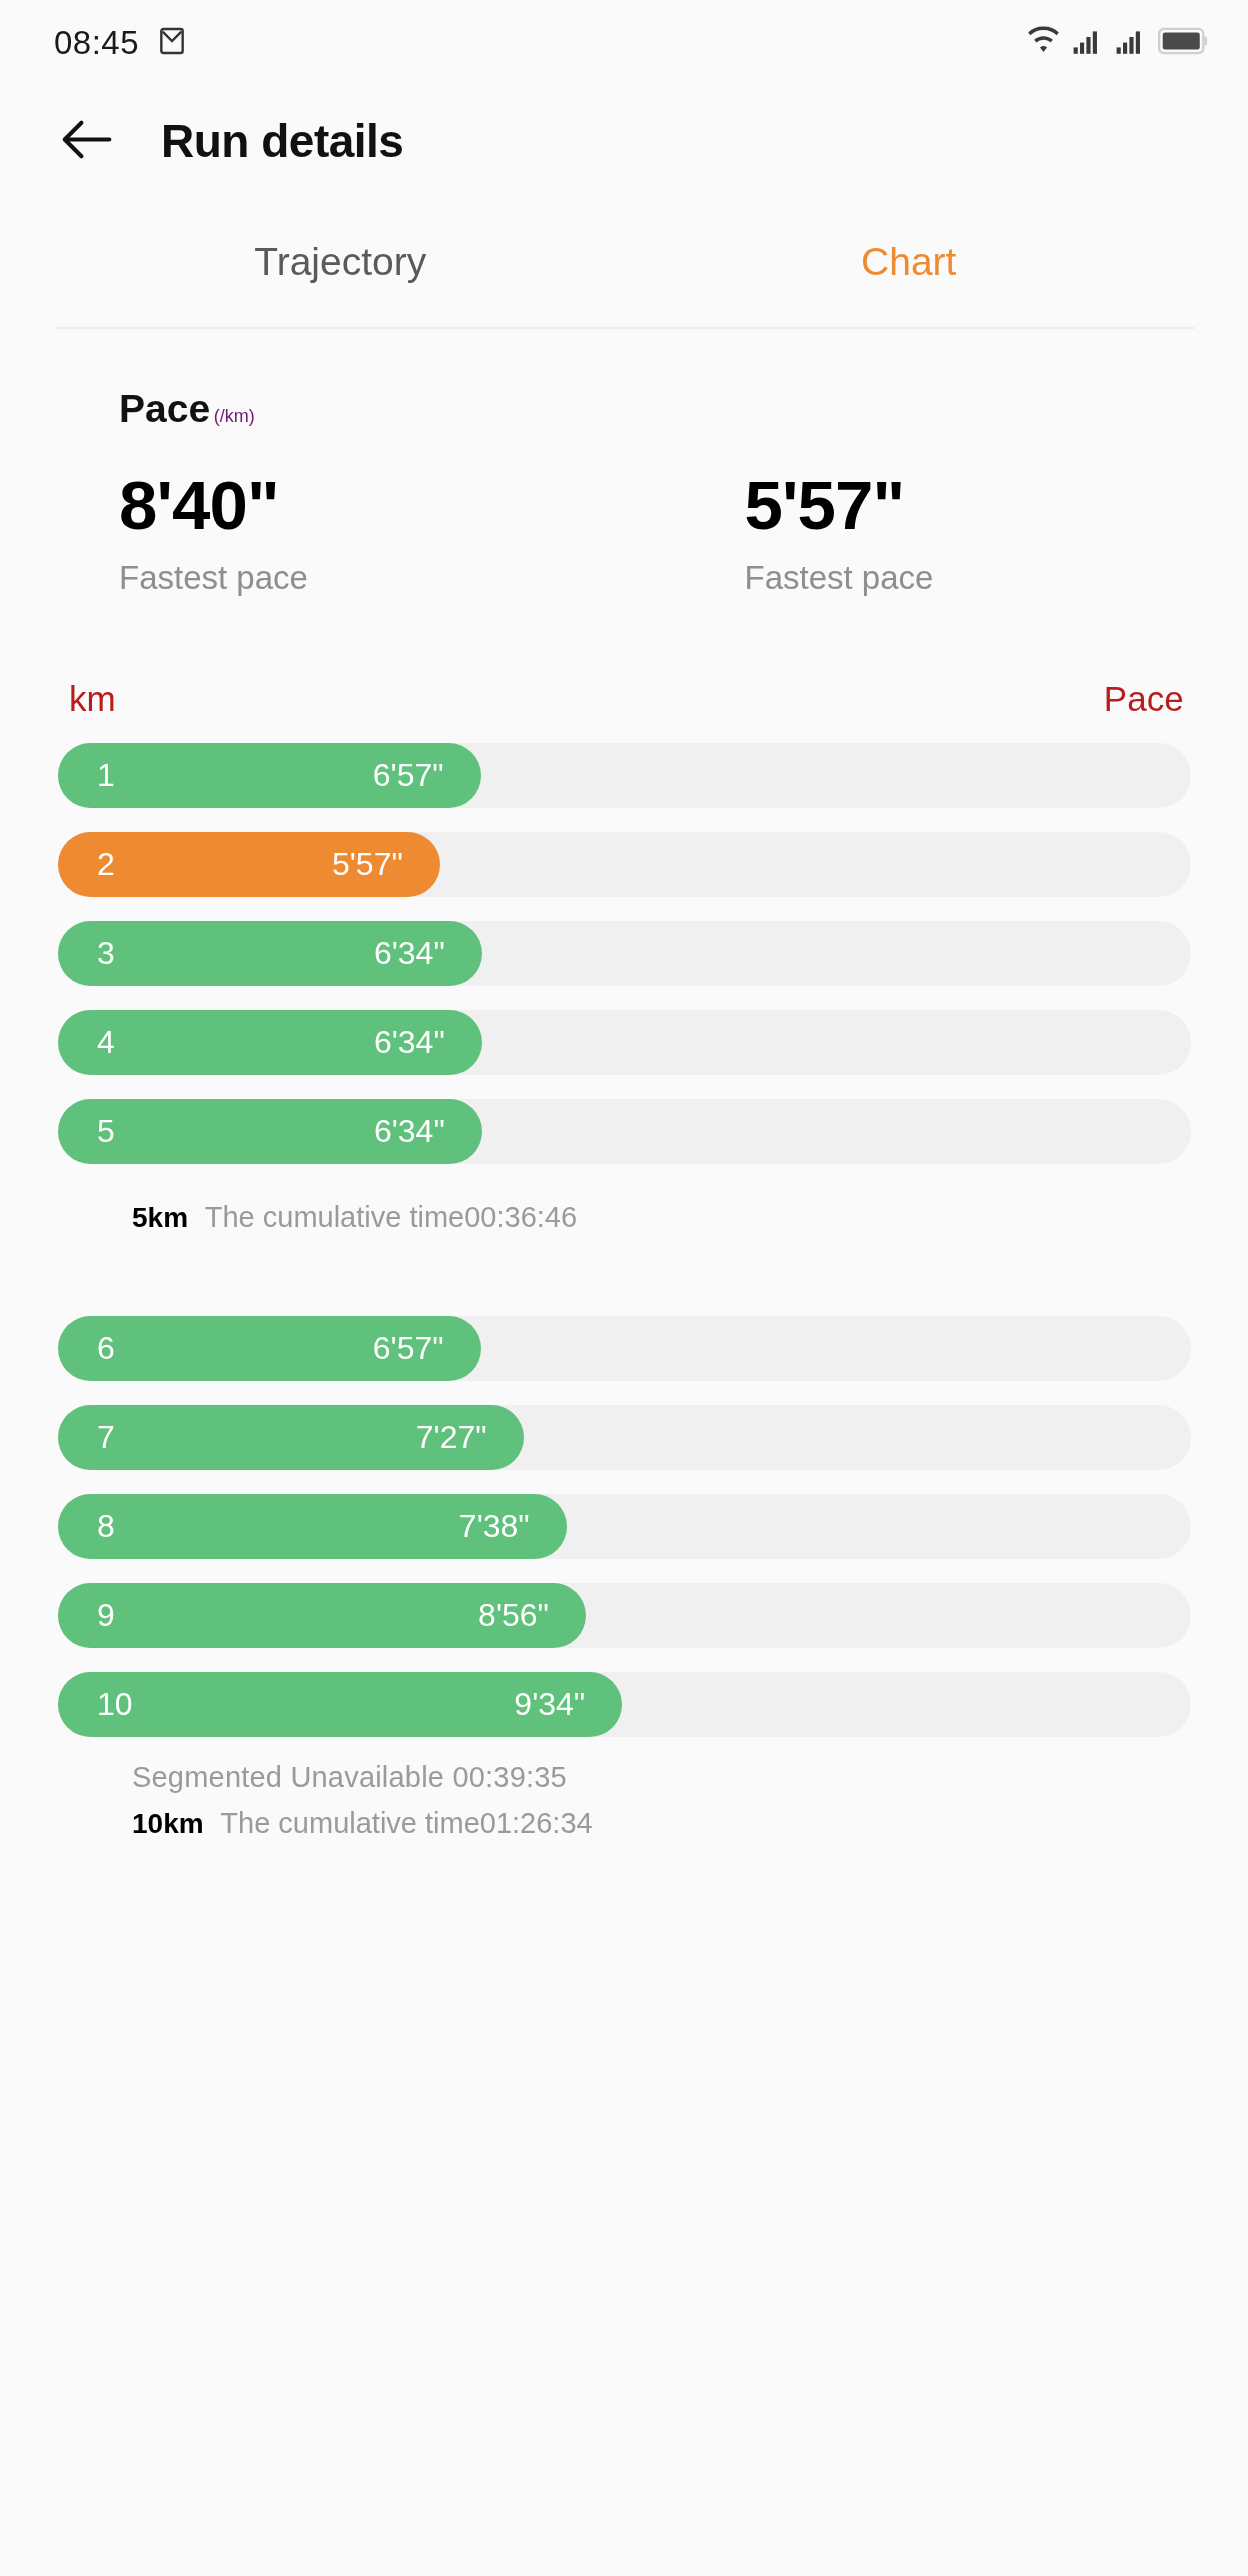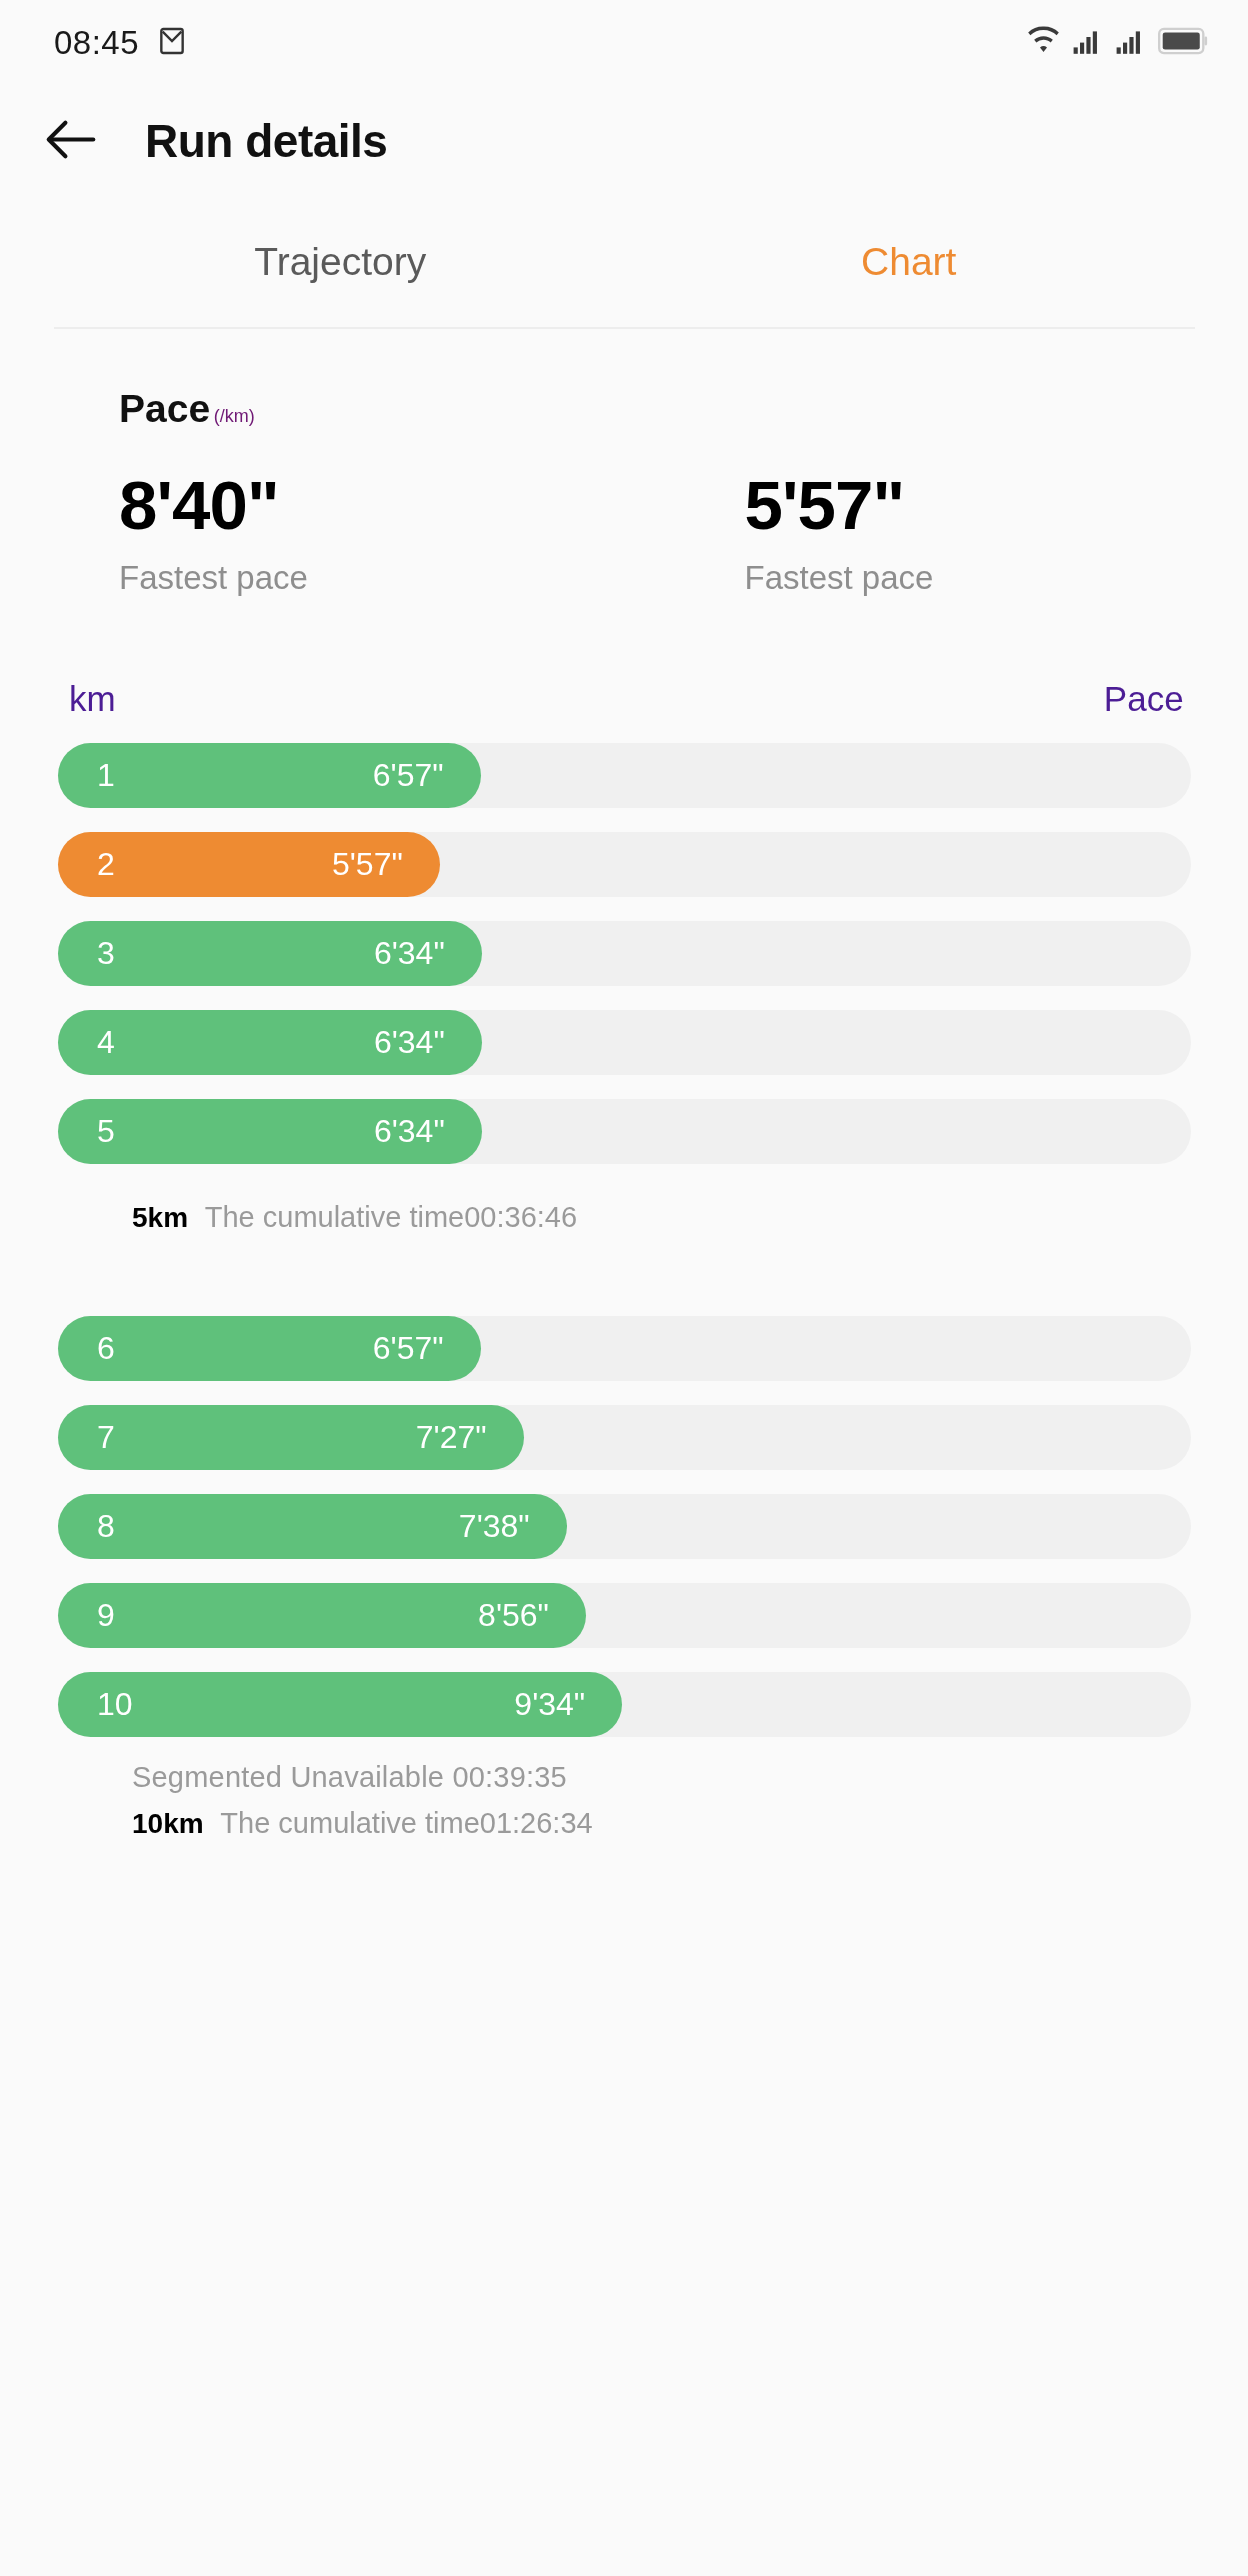--- a/index.html
+++ b/index.html
@@ -18,21 +18,21 @@
     text-align:right;
   }
   .sb-left { display:flex; align-items:center; gap:16.7px; }
   .sb-time { font-size:33px; color:#1a1a1a; letter-spacing:0.5px; }
   .sb-right { display:flex; align-items:center; gap:11px; }
 
   
   .header {
     height:112px;
     display:flex; align-items:center;
-    padding:0 0 0 42px; gap:45px;
+    padding:0 0 0 58px; gap:45px;
   }
   .back-btn { width:58px; height:58px; display:flex; align-items:center; justify-content:center; cursor:pointer; }
   .page-title { font-size:46px; font-weight:bold; color:#111; letter-spacing:-0.5px; }
 
   
   .tabs {
     display:flex; height:130px; align-items:center;
     padding:0 56px;
   }
   .tab { flex:1; text-align:center; font-size:39px; cursor:pointer; }
@@ -55,21 +55,21 @@
   .stat-value {
     font-size:69px; font-weight:bold; color:#000;
     line-height:1.05; letter-spacing:-0.9px;
   }
   .stat-label { font-size:33px; color:#8e8e8e; margin-top:16.7px; }
 
   
   .table { padding:82px 58px 0 58px; }
   .col-head {
     display:flex; justify-content:space-between;
-    font-size:35px; color:#4c1d95; padding:0 7.4px 0 11px;gap:34px;
+    font-size:35px; color:#b91c1c; padding:0 7.4px 0 11px;gap:34px;
   }
 
   .bar-row {
     position:relative;
     height:65px;
     margin-top:24px;
     background:#F0F0F0;
     border-radius:33px;
   }
   .bar-fill {

